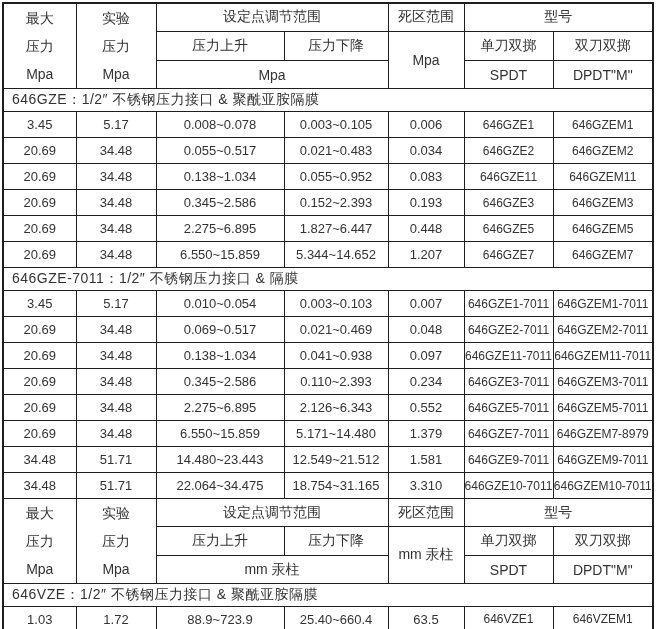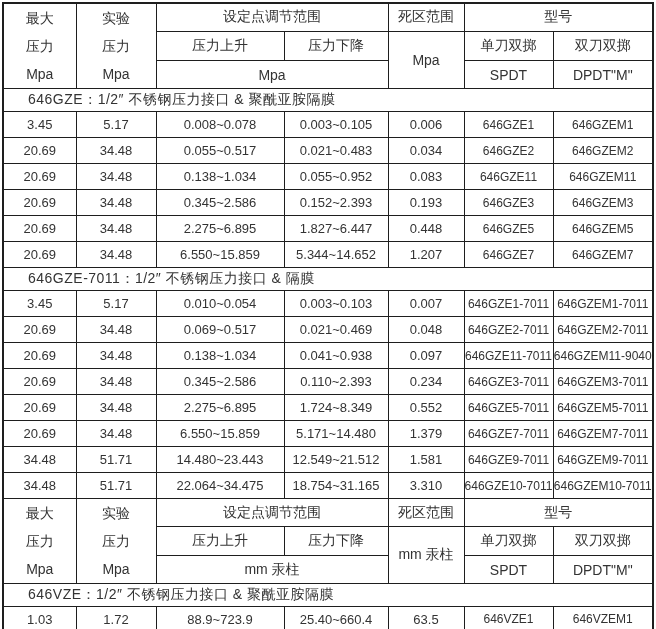--- a/index.html
+++ b/index.html
@@ -20,21 +20,21 @@
     border:1px solid var(--border);
     text-align:center;vertical-align:middle;
     padding:0;overflow:hidden;white-space:nowrap;
   }
   tr.h-row{height:28px;}
   tr.sec-row{height:23px;}
   tr.d-row{height:26px;}
   .hc{font-size:14px;}
   .hc div{line-height:28px;}
   .sec{
-    text-align:left;padding-left:24px;font-size:14px;
+    text-align:left;padding-left:8px;font-size:14px;
     letter-spacing:0.5px;
   }
   .num{font-size:13px;}
   .mod{font-size:12px;}
 </style>
 </head>
 <body>
 
 <div class="wrap">
   <table>
@@ -153,48 +153,48 @@
           <td class="mod">646GZE2-7011</td>
           <td class="mod">646GZEM2-7011</td>
         </tr>
         <tr class="d-row">
           <td class="num">20.69</td>
           <td class="num">34.48</td>
           <td class="num">0.138~1.034</td>
           <td class="num">0.041~0.938</td>
           <td class="num">0.097</td>
           <td class="mod">646GZE11-7011</td>
-          <td class="mod">646GZEM11-9040</td>
+          <td class="mod">646GZEM11-7011</td>
         </tr>
         <tr class="d-row">
           <td class="num">20.69</td>
           <td class="num">34.48</td>
           <td class="num">0.345~2.586</td>
           <td class="num">0.110~2.393</td>
           <td class="num">0.234</td>
           <td class="mod">646GZE3-7011</td>
           <td class="mod">646GZEM3-7011</td>
         </tr>
         <tr class="d-row">
           <td class="num">20.69</td>
           <td class="num">34.48</td>
           <td class="num">2.275~6.895</td>
-          <td class="num">1.724~8.349</td>
+          <td class="num">2.126~6.343</td>
           <td class="num">0.552</td>
           <td class="mod">646GZE5-7011</td>
           <td class="mod">646GZEM5-7011</td>
         </tr>
         <tr class="d-row">
           <td class="num">20.69</td>
           <td class="num">34.48</td>
           <td class="num">6.550~15.859</td>
           <td class="num">5.171~14.480</td>
           <td class="num">1.379</td>
           <td class="mod">646GZE7-7011</td>
-          <td class="mod">646GZEM7-7011</td>
+          <td class="mod">646GZEM7-8979</td>
         </tr>
         <tr class="d-row">
           <td class="num">34.48</td>
           <td class="num">51.71</td>
           <td class="num">14.480~23.443</td>
           <td class="num">12.549~21.512</td>
           <td class="num">1.581</td>
           <td class="mod">646GZE9-7011</td>
           <td class="mod">646GZEM9-7011</td>
         </tr>

